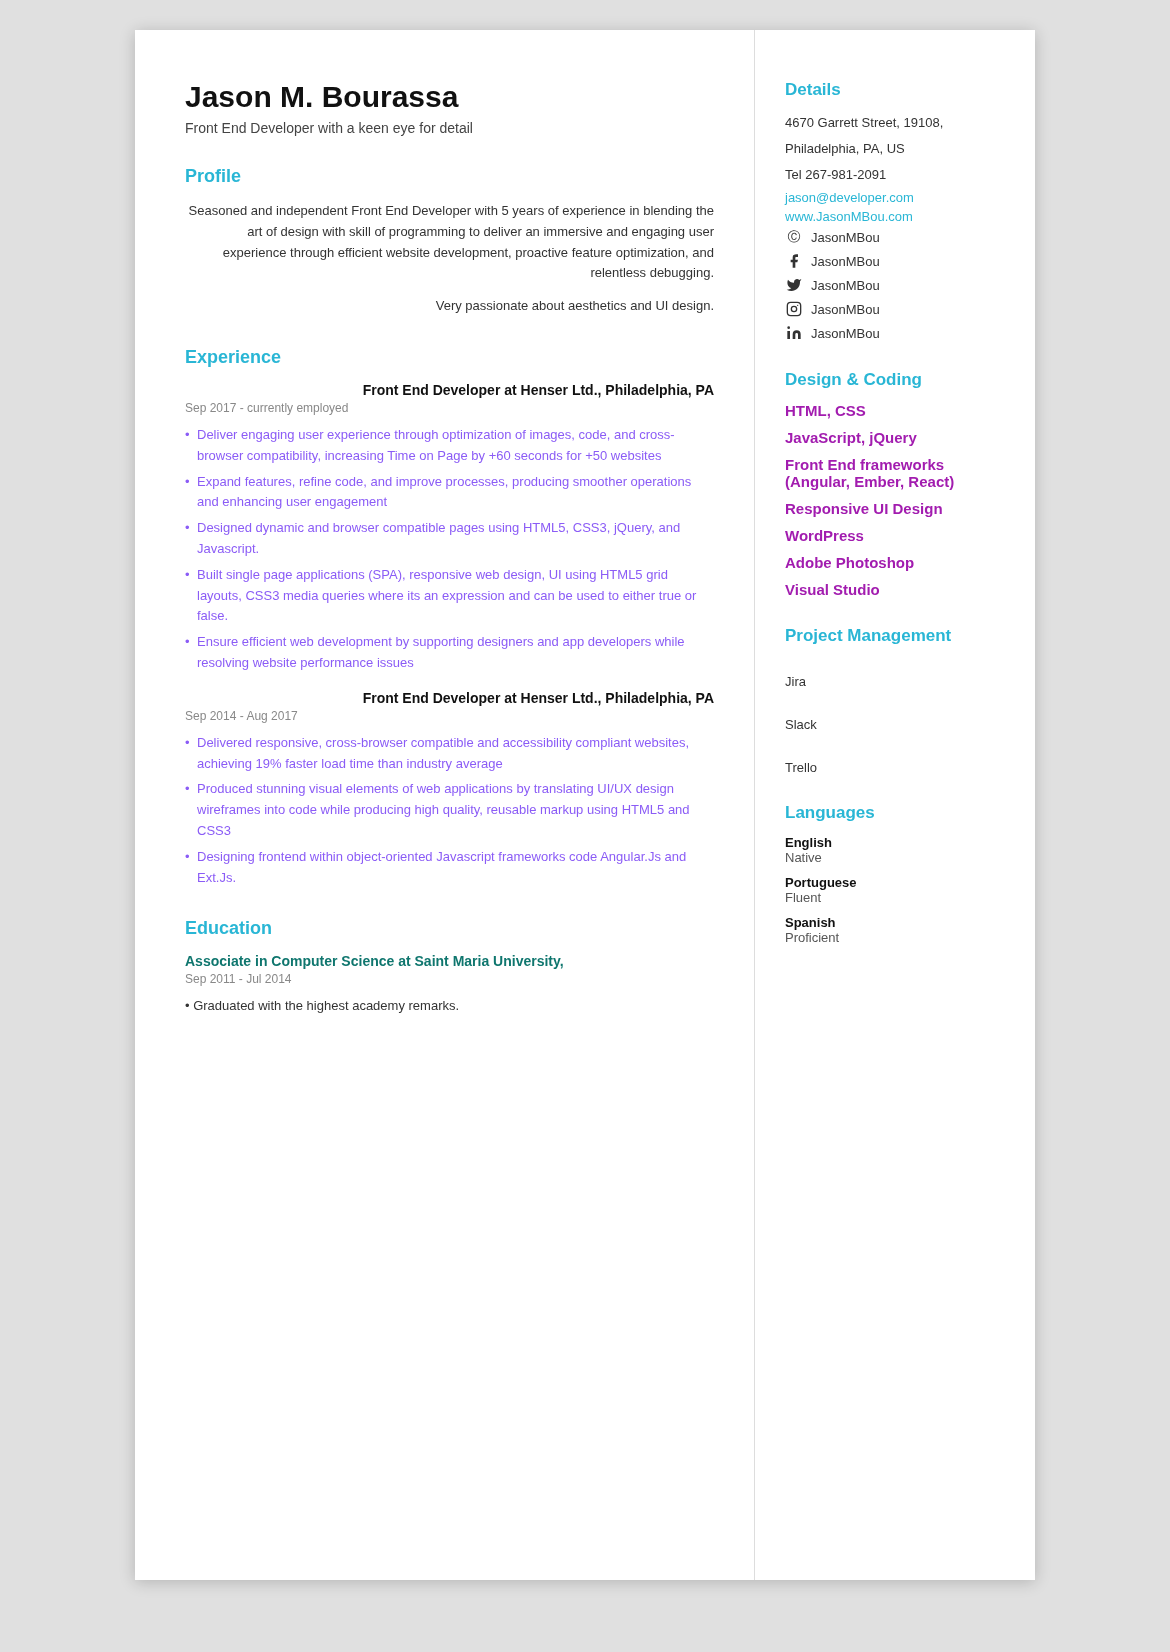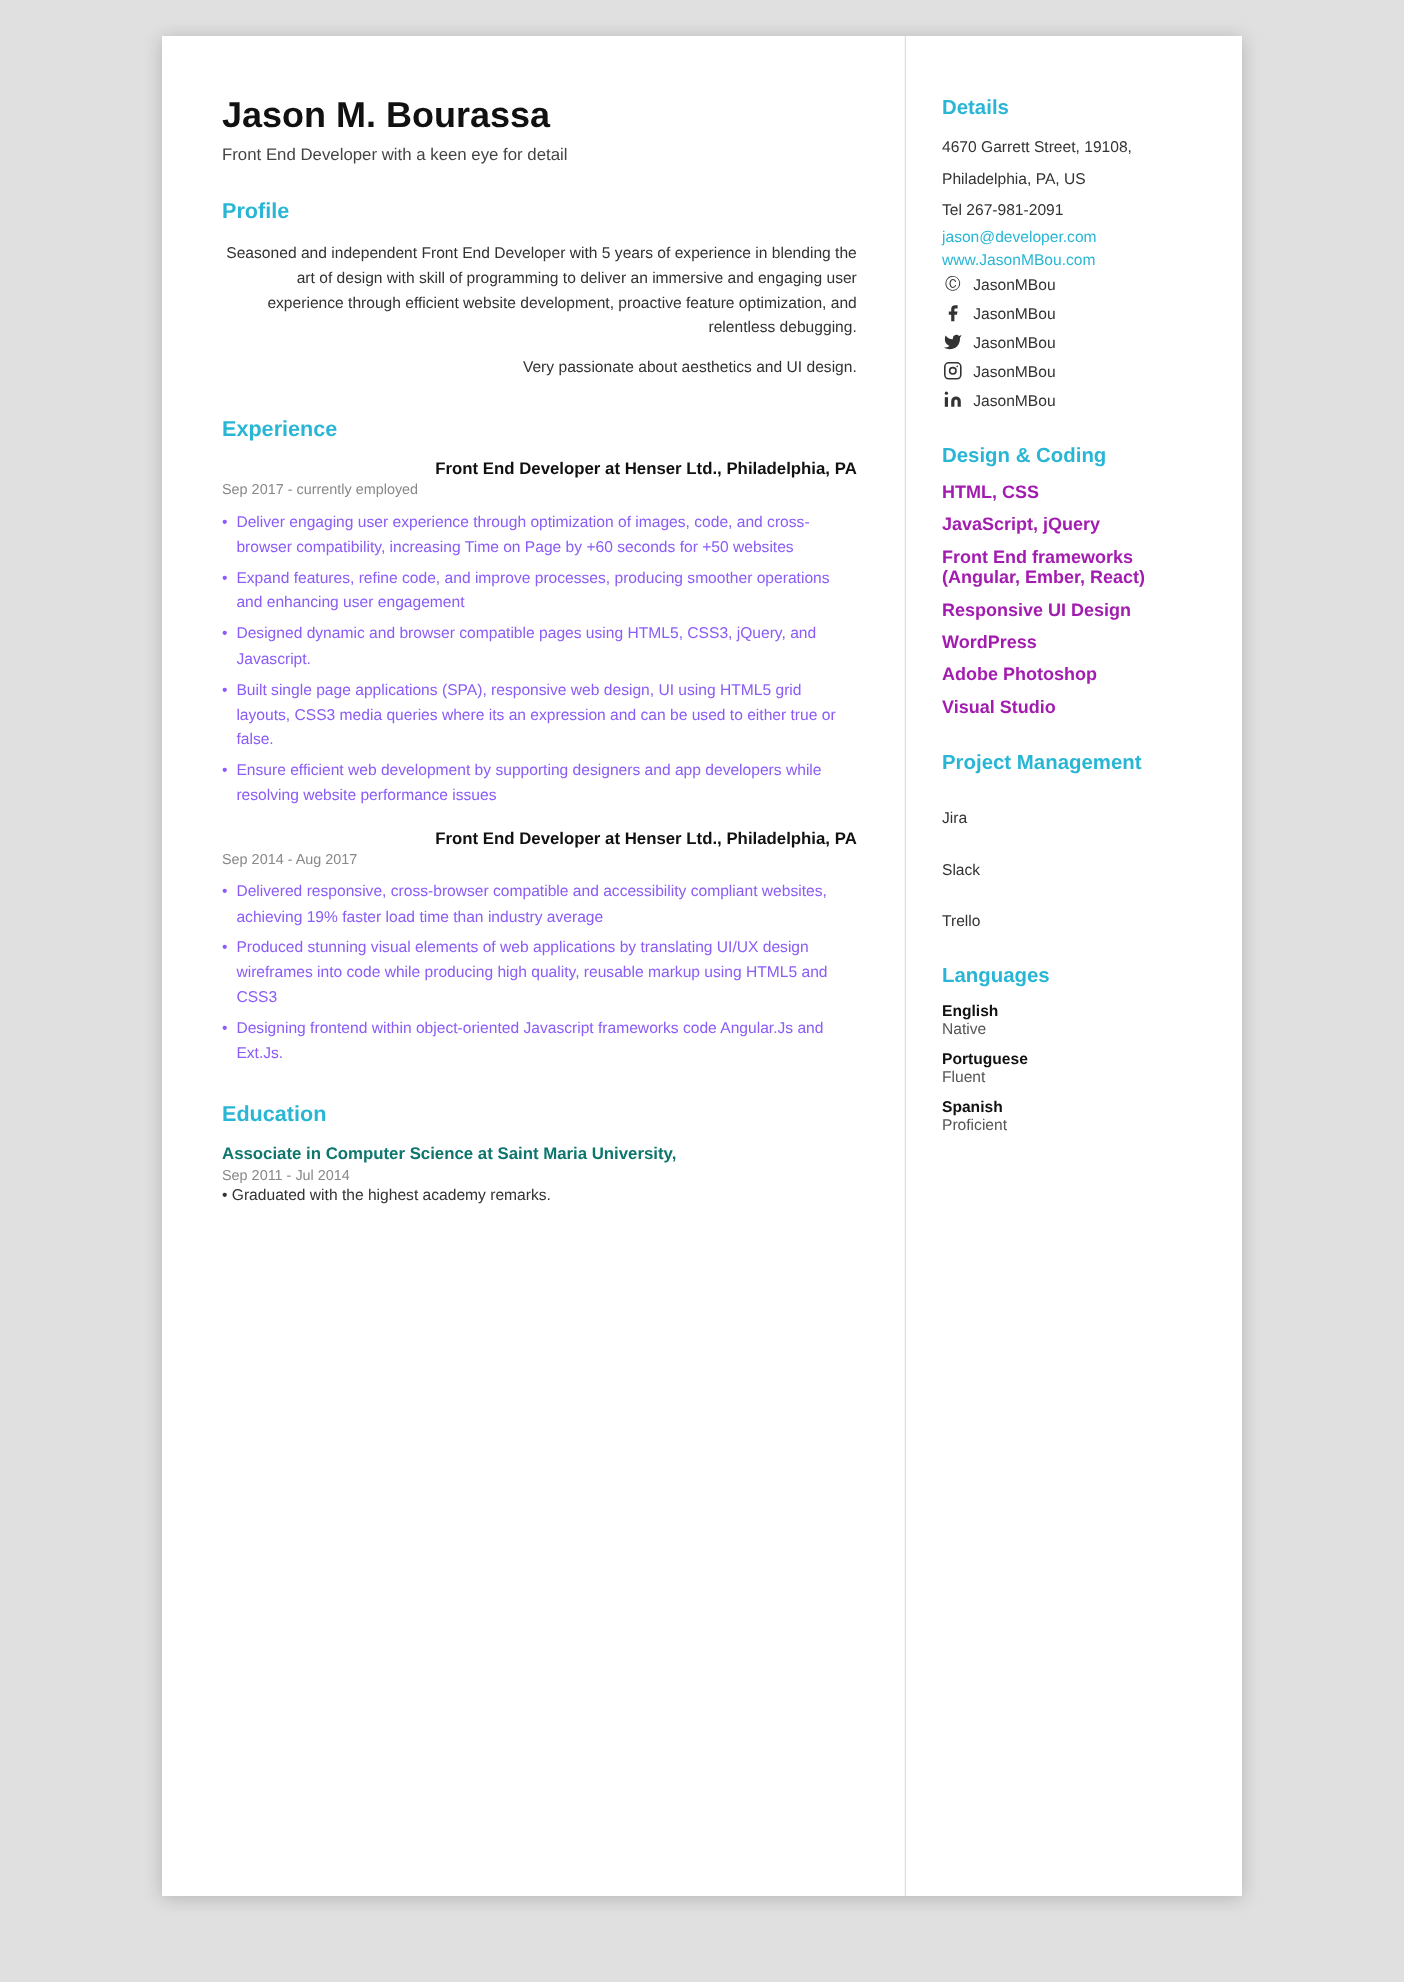--- a/index.html
+++ b/index.html
@@ -88,20 +88,21 @@
     }
     .edu-title {
       font-size: 14px;
       font-weight: 900;
       color: #0f766e;
       margin-bottom: 3px;
     }
     .edu-date {
       font-size: 12px;
       color: #888;
+      margin-bottom: 10px;
     }
     .edu-text {
       font-size: 13px;
       color: #333;
       line-height: 1.6;
     }
     
     .right-section-title {
       font-size: 17px;
       font-weight: bold;

